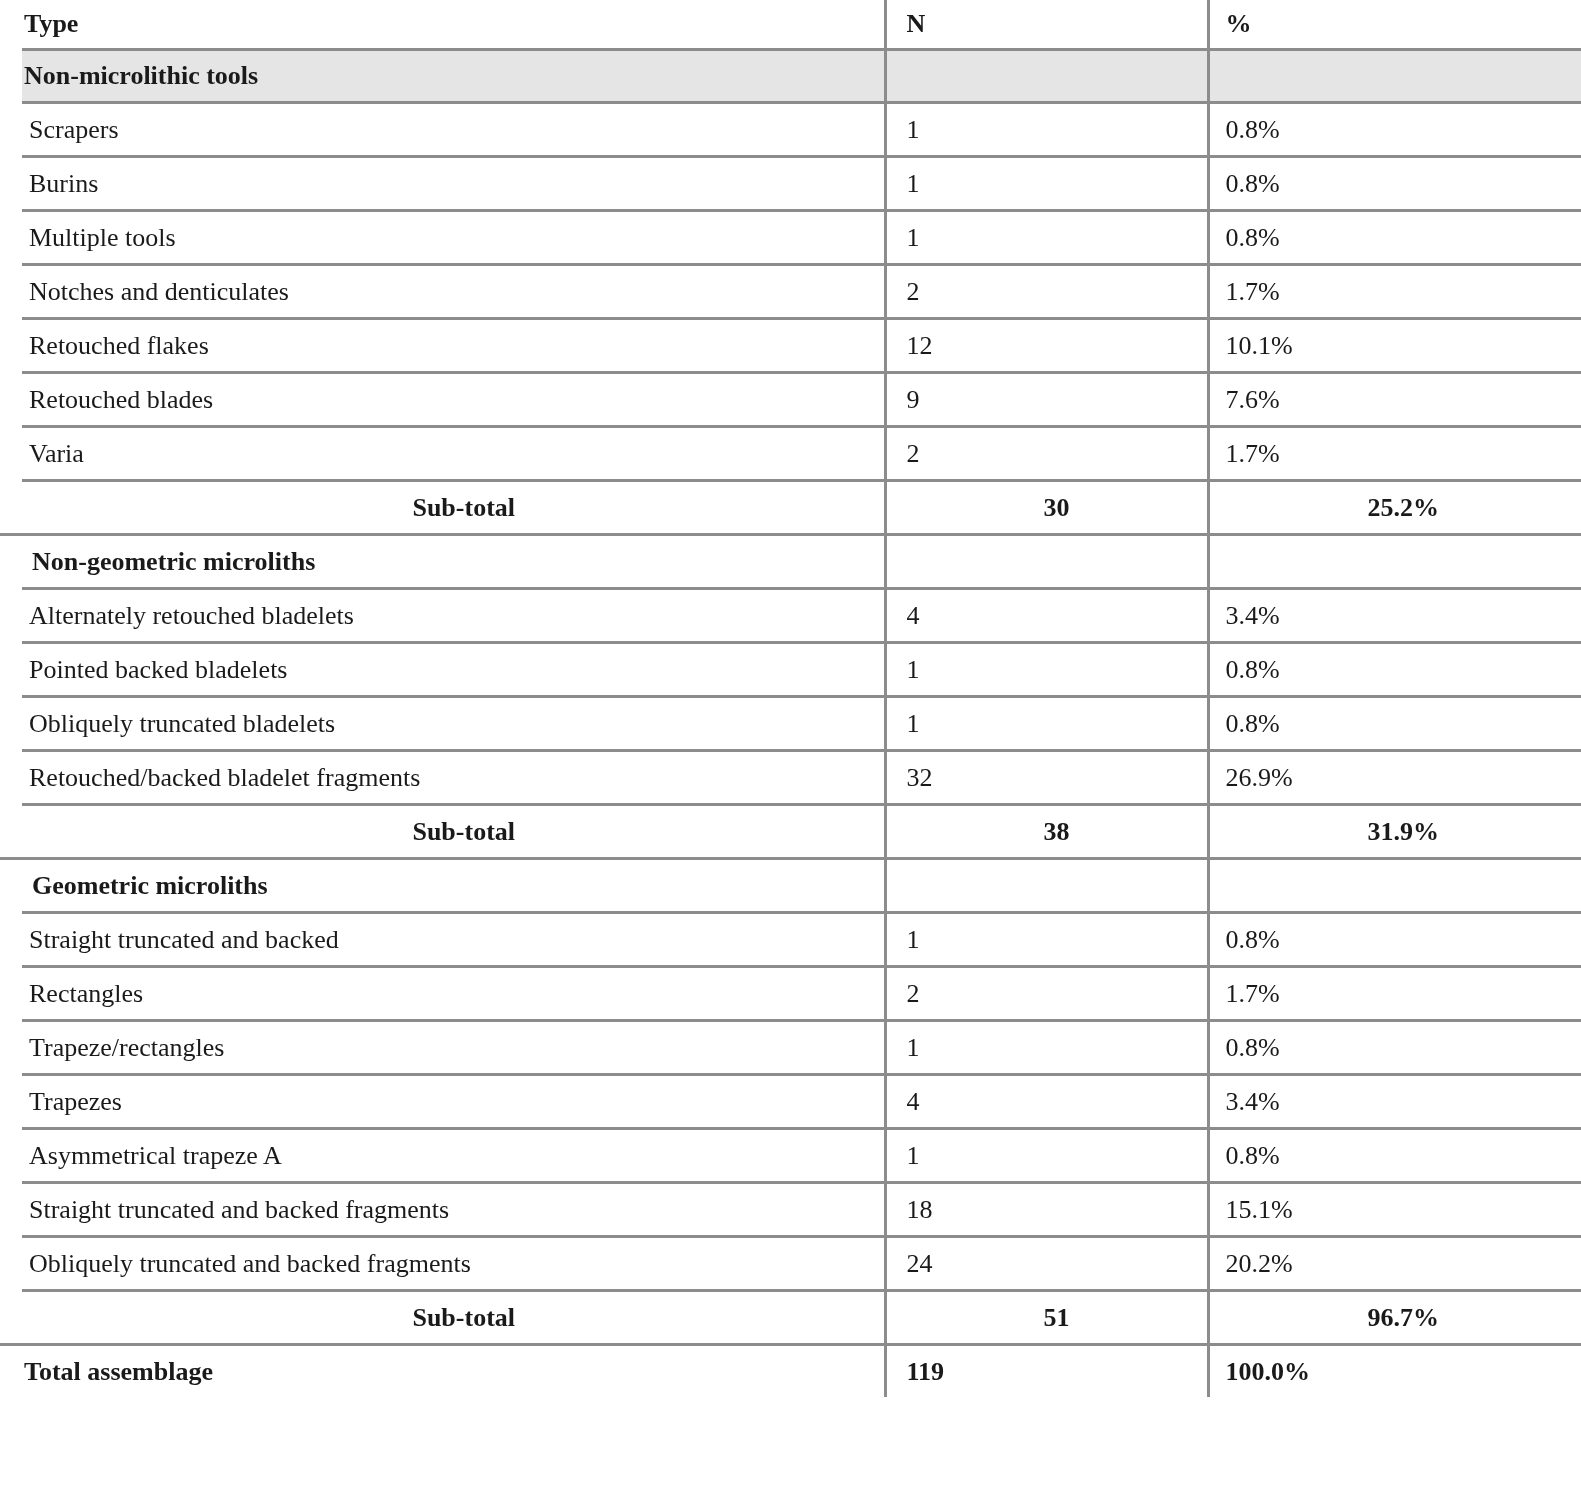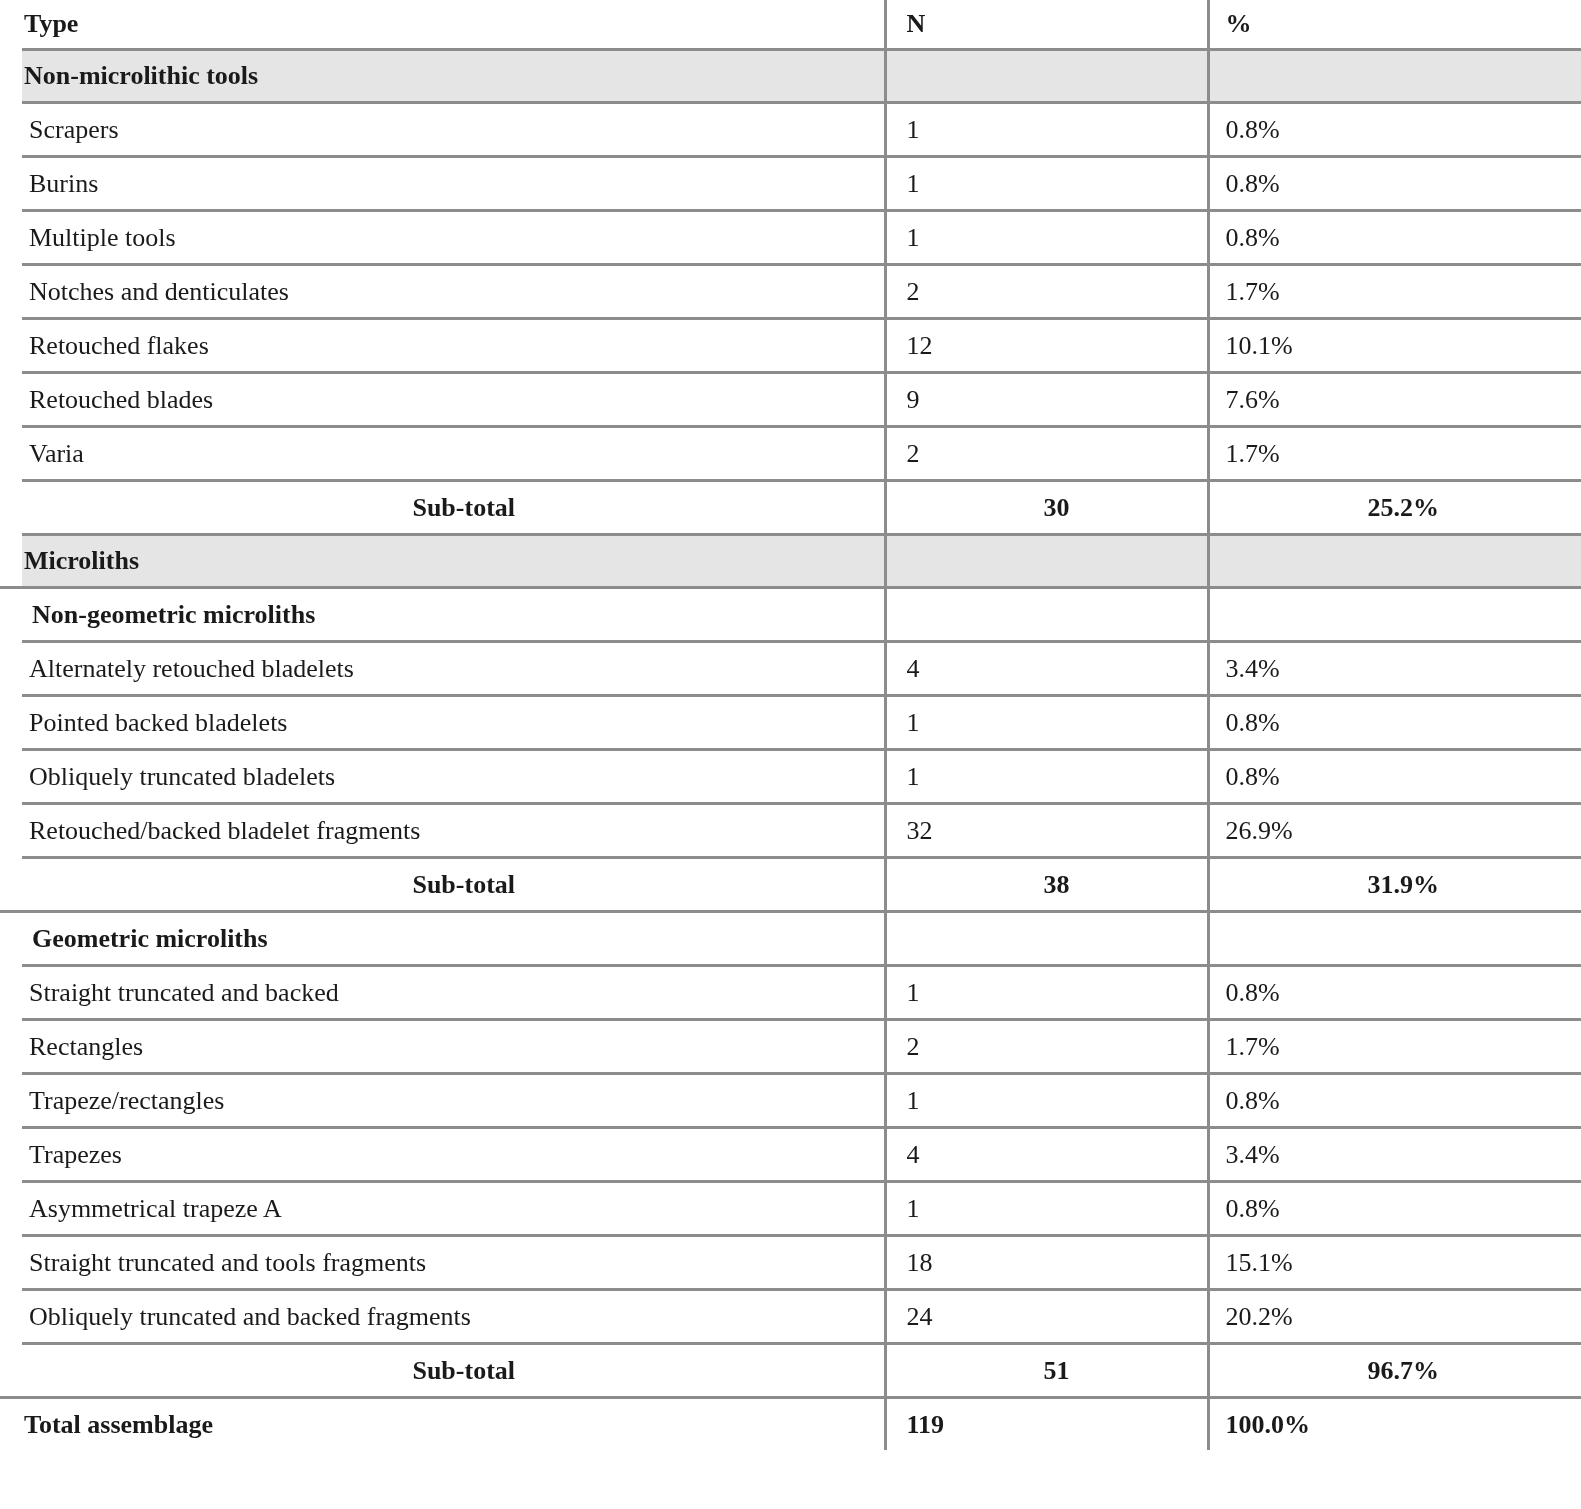--- a/index.html
+++ b/index.html
@@ -189,25 +189,20 @@
         <tr class="data-row rule-indent">
           <td class="cell-type">Varia</td>
           <td class="cell-n">2</td>
           <td class="cell-pct">1.7%</td>
         </tr>
         <tr class="subtotal rule-indent">
           <td class="cell-type">Sub-total</td>
           <td class="cell-n">30</td>
           <td class="cell-pct">25.2%</td>
         </tr>
-        <tr class="section-banner rule-indent">
-          <td class="cell-type">Microliths</td>
-          <td class="cell-n"></td>
-          <td class="cell-pct"></td>
-        </tr>
         <tr class="subhead rule-full">
           <td class="cell-type">Non-geometric microliths</td>
           <td class="cell-n"></td>
           <td class="cell-pct"></td>
         </tr>
         <tr class="data-row rule-indent">
           <td class="cell-type">Alternately retouched bladelets</td>
           <td class="cell-n">4</td>
           <td class="cell-pct">3.4%</td>
         </tr>
@@ -255,21 +250,21 @@
           <td class="cell-type">Trapezes</td>
           <td class="cell-n">4</td>
           <td class="cell-pct">3.4%</td>
         </tr>
         <tr class="data-row rule-indent">
           <td class="cell-type">Asymmetrical trapeze A</td>
           <td class="cell-n">1</td>
           <td class="cell-pct">0.8%</td>
         </tr>
         <tr class="data-row rule-indent">
-          <td class="cell-type">Straight truncated and tools fragments</td>
+          <td class="cell-type">Straight truncated and backed fragments</td>
           <td class="cell-n">18</td>
           <td class="cell-pct">15.1%</td>
         </tr>
         <tr class="data-row rule-indent">
           <td class="cell-type">Obliquely truncated and backed fragments</td>
           <td class="cell-n">24</td>
           <td class="cell-pct">20.2%</td>
         </tr>
         <tr class="subtotal rule-indent">
           <td class="cell-type">Sub-total</td>

